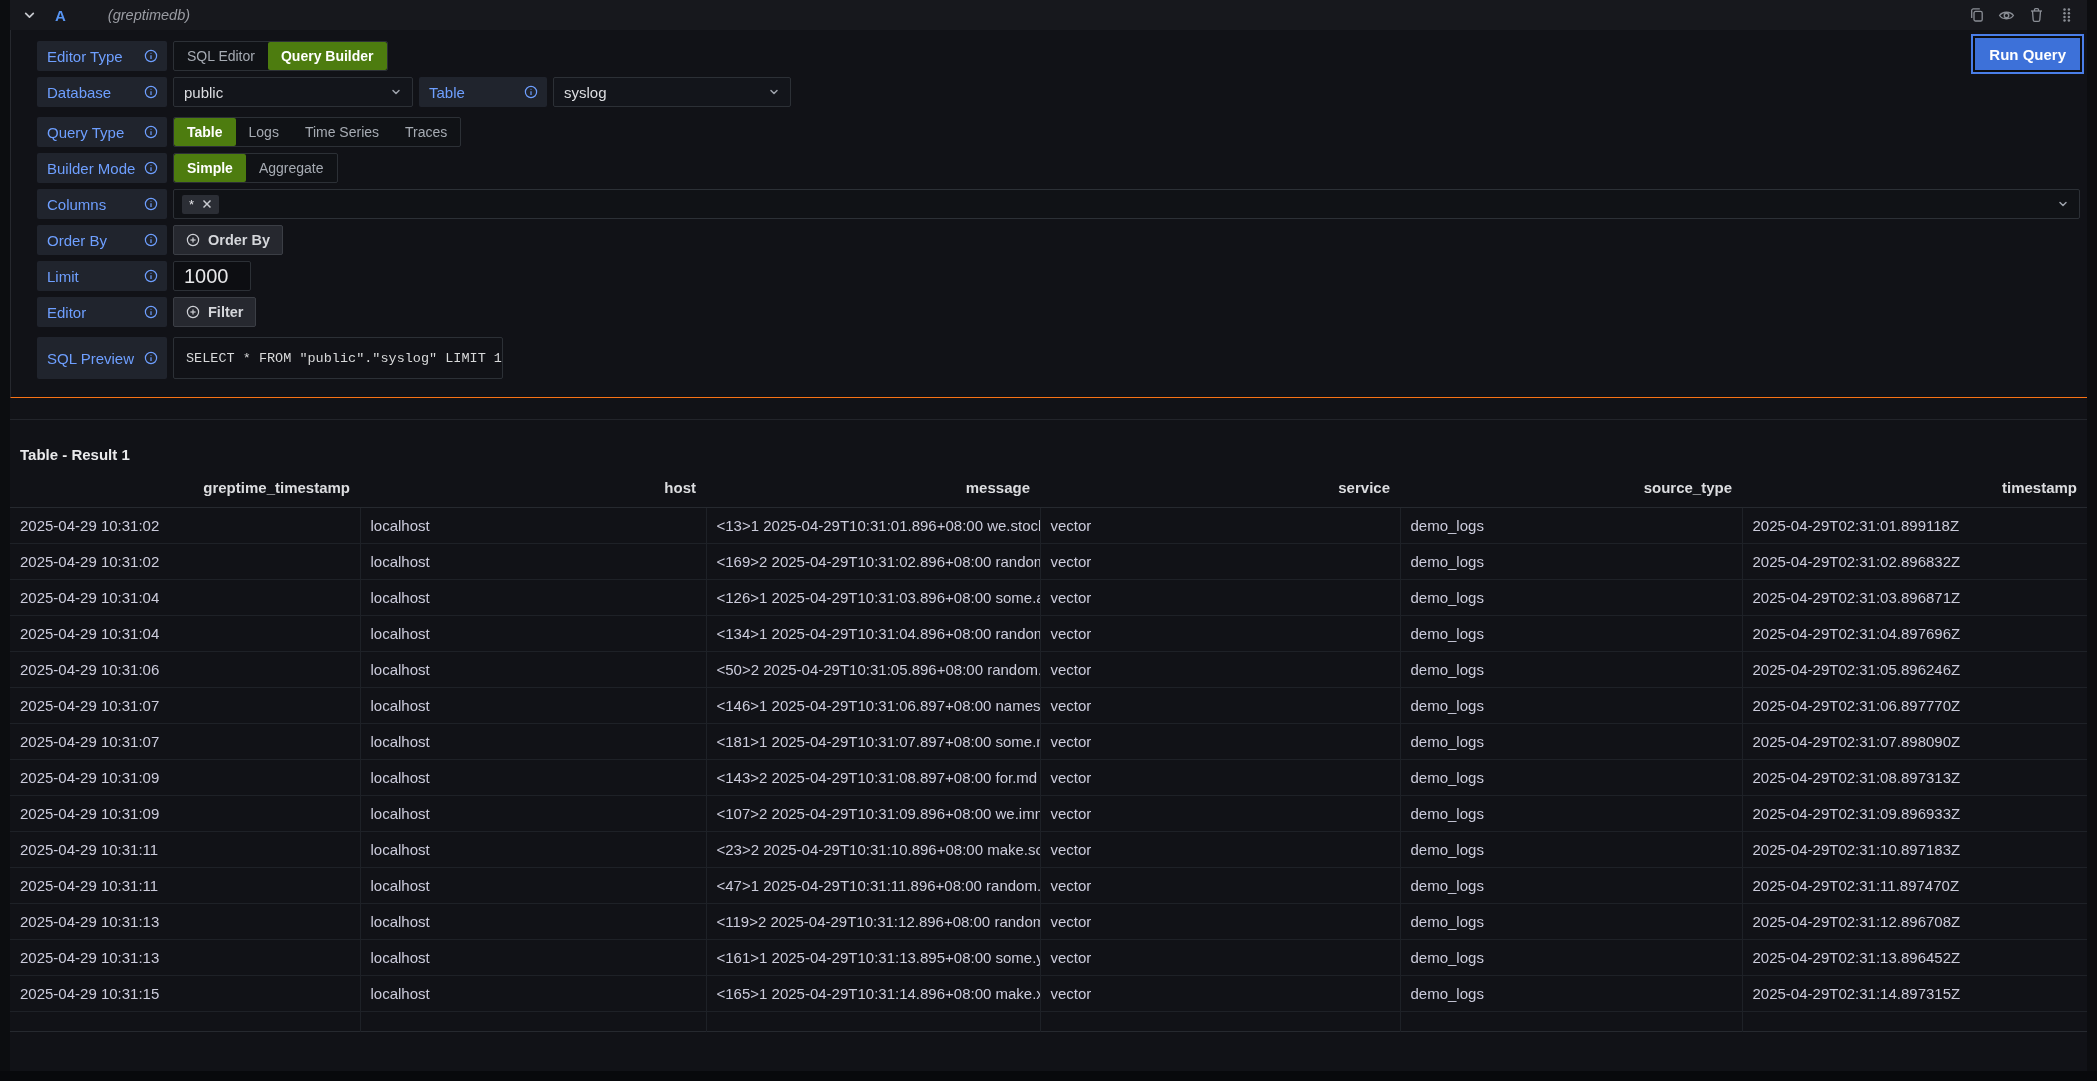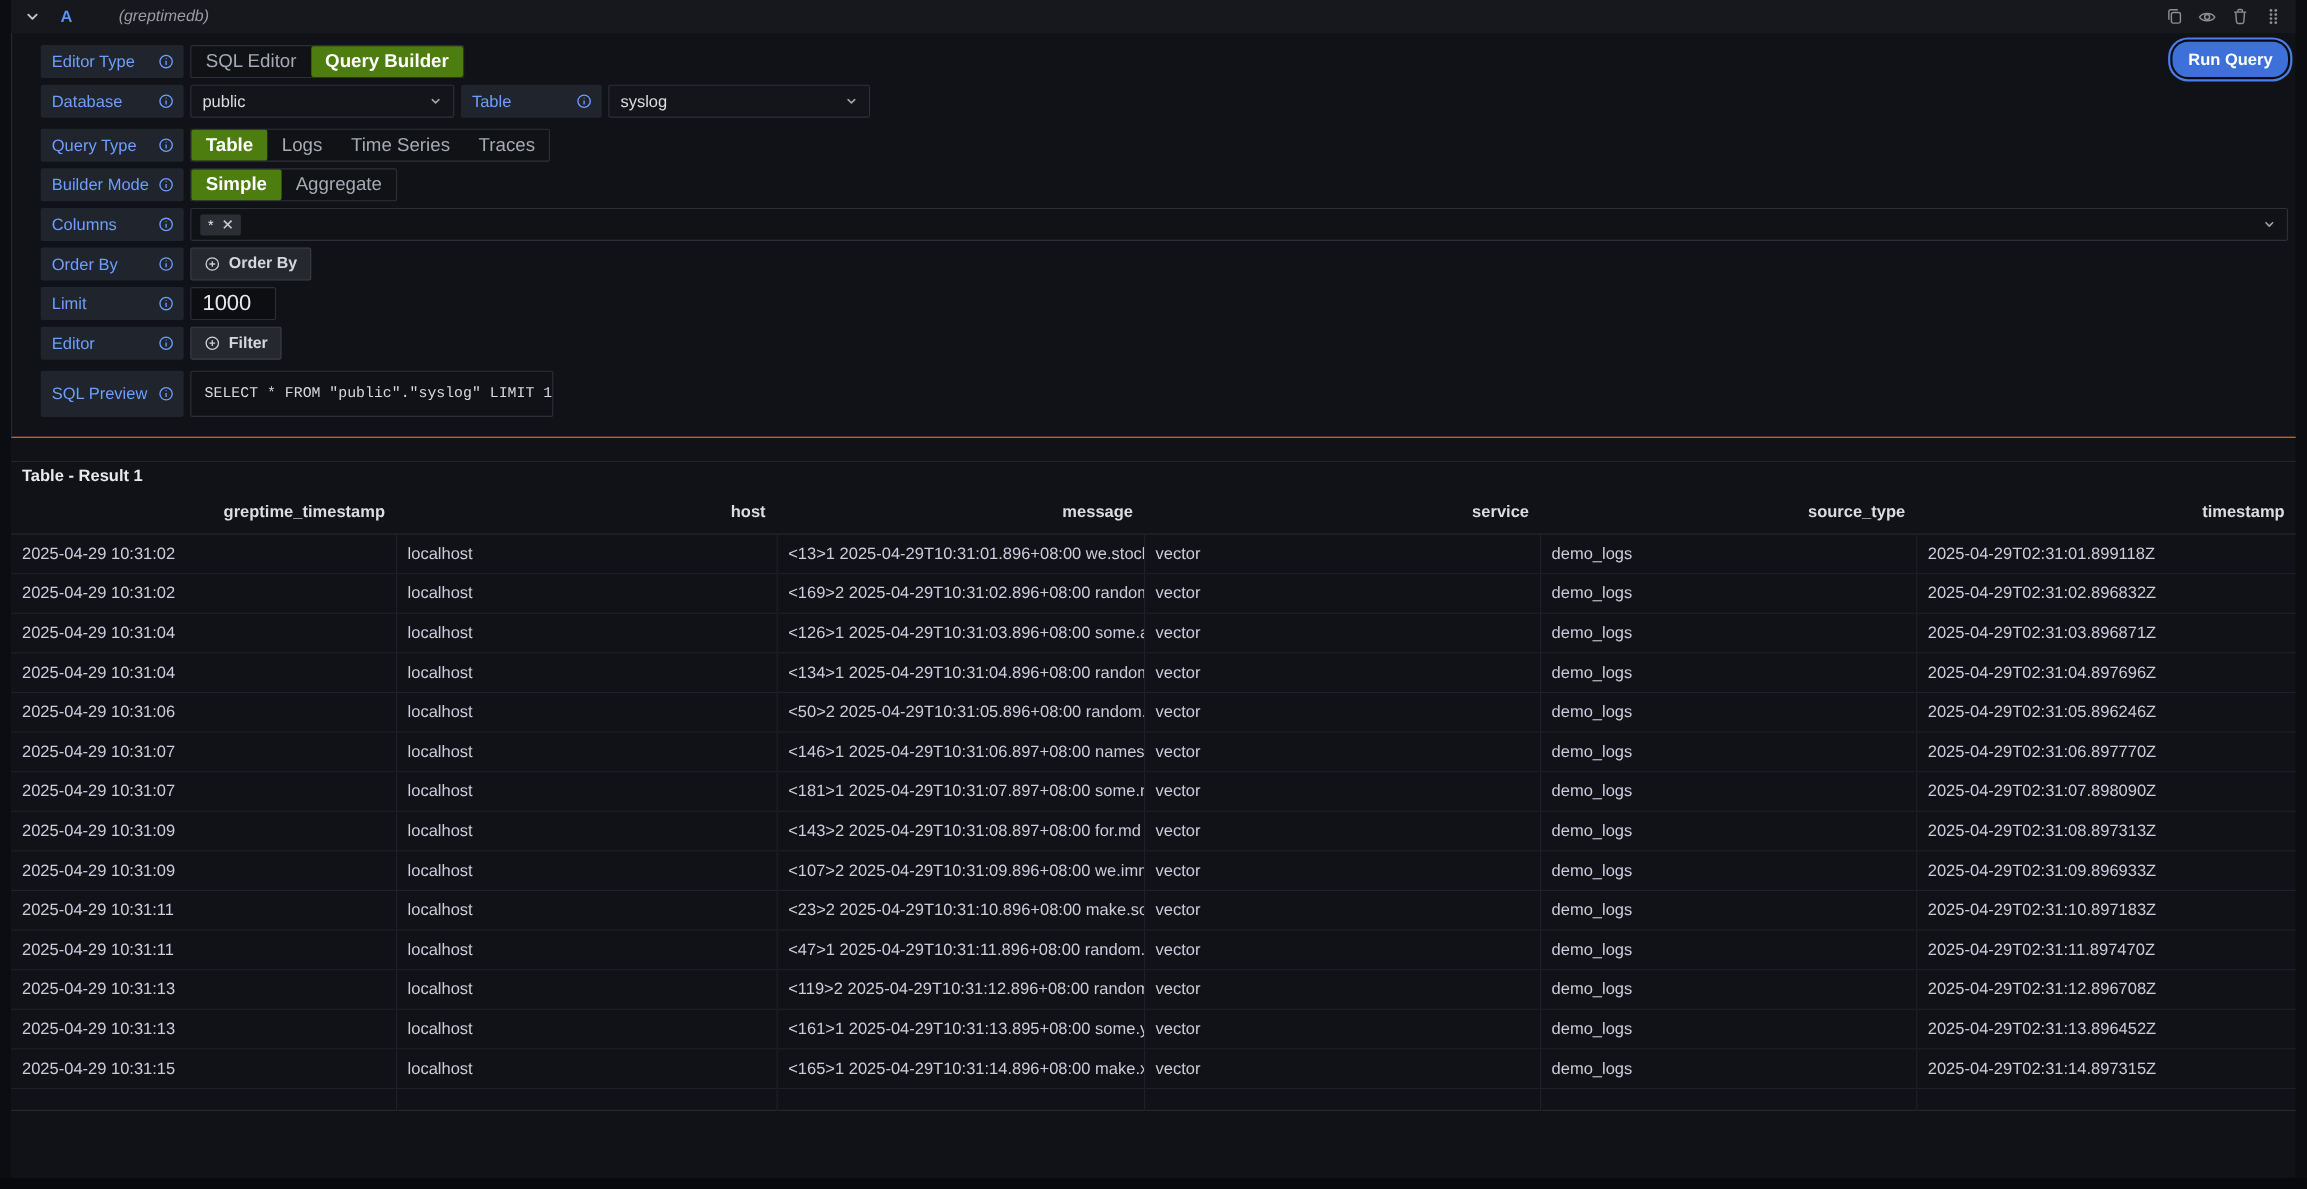--- a/index.html
+++ b/index.html
@@ -50,21 +50,21 @@
   .info-icon { display:flex; cursor:pointer; }
 
   .radio-group {
     display:flex; align-items:stretch;
     border:1px solid #2c3036; border-radius:2px;
     background:#101216;
   }
   .radio-option {
     display:flex; align-items:center;
     padding:0 13px;
-    color:#a6abb3; font-size:17px; cursor:pointer;
+    color:#a6abb3; font-size:14px; cursor:pointer;
     border-radius:2px; white-space:nowrap;
   }
   .radio-option.selected { background:#4d7c0f; color:#ffffff; font-weight:700; }
 
   .select {
     background:#13151b; border:1px solid #2c3036; border-radius:2px;
     display:flex; align-items:center;
     padding:0 10px; color:#dcdde1; font-size:15px; cursor:pointer;
   }
   .select .chev { margin-left:auto; display:flex; }
@@ -102,28 +102,28 @@
   .btn-footer {
     height:32px; display:inline-flex; align-items:center; gap:9px;
     background:#2e3138; border:none; border-radius:2px;
     color:#d8d9dc; padding:0 13px; font-size:15px; font-weight:600; cursor:pointer;
   }
 
   .run-query {
     position:absolute; top:38px; right:7px; z-index:5;
     height:32px; padding:0 14px;
     background:#3d71d9; color:#ffffff;
-    border:none; border-radius:14px;
+    border:none; border-radius:0;
     font-size:15px; font-weight:600; font-family:"Liberation Sans", sans-serif;
     box-shadow:0 0 0 2px #0c0d10, 0 0 0 4px #4a7ee8;
     cursor:pointer;
   }
 
   
-  .results { margin-top:21px; border-top:1px solid #22242a; padding-top:0; }
+  .results { margin-top:21px; border-top:1px solid #22242a; padding-top:22px; }
   .results-title { padding-left:10px; height:24px; display:flex; align-items:center;
     font-weight:700; font-size:15px; color:#eaeaec; }
   table.results-table { width:100%; border-collapse:collapse; table-layout:fixed;
     border-bottom:1px solid #26292f; }
   .results-table th {
     text-align:right; font-weight:600; color:#dcdde0; font-size:15px;
     padding:13px 10px 11px; border-bottom:1px solid #26292f;
     white-space:nowrap; overflow:hidden; cursor:pointer;
   }
   .results-table td {

